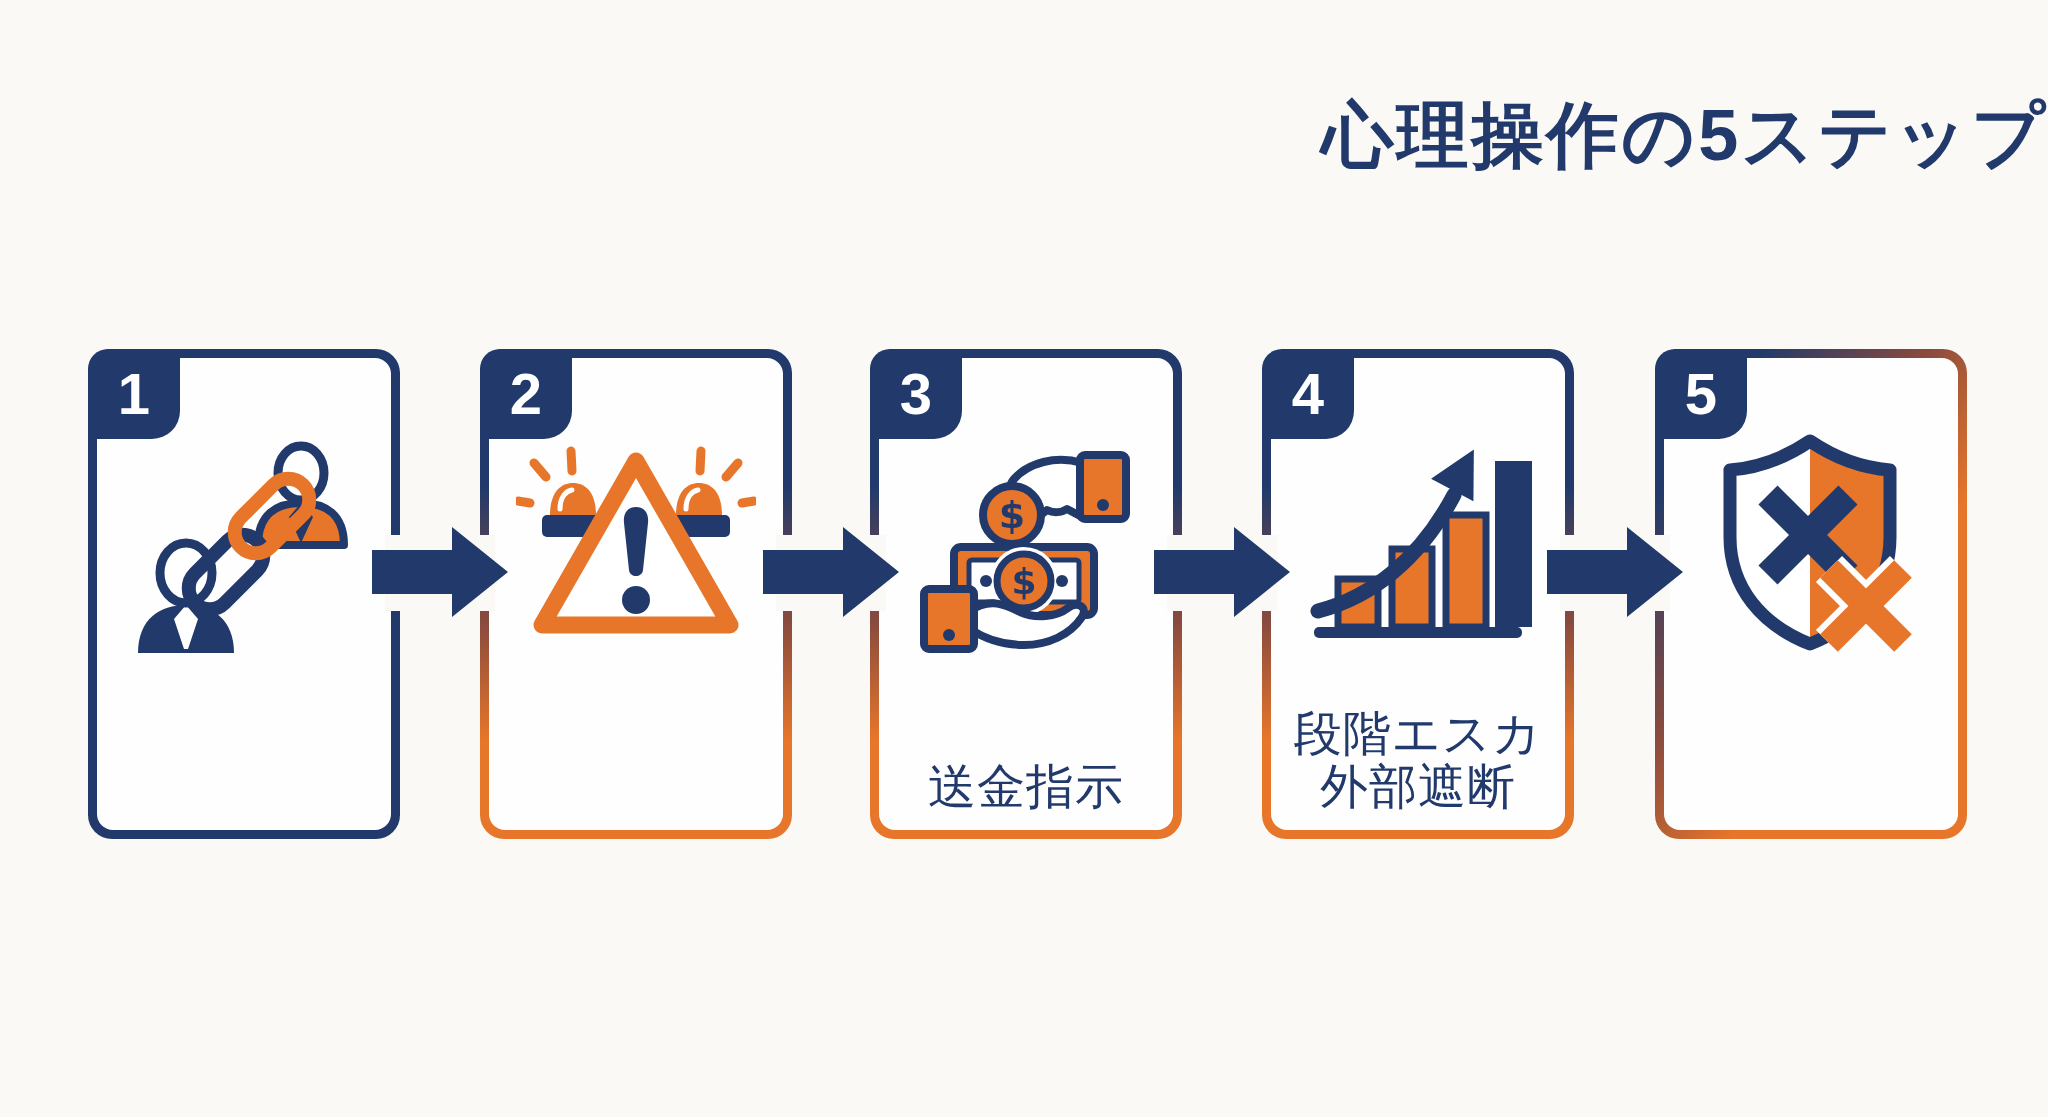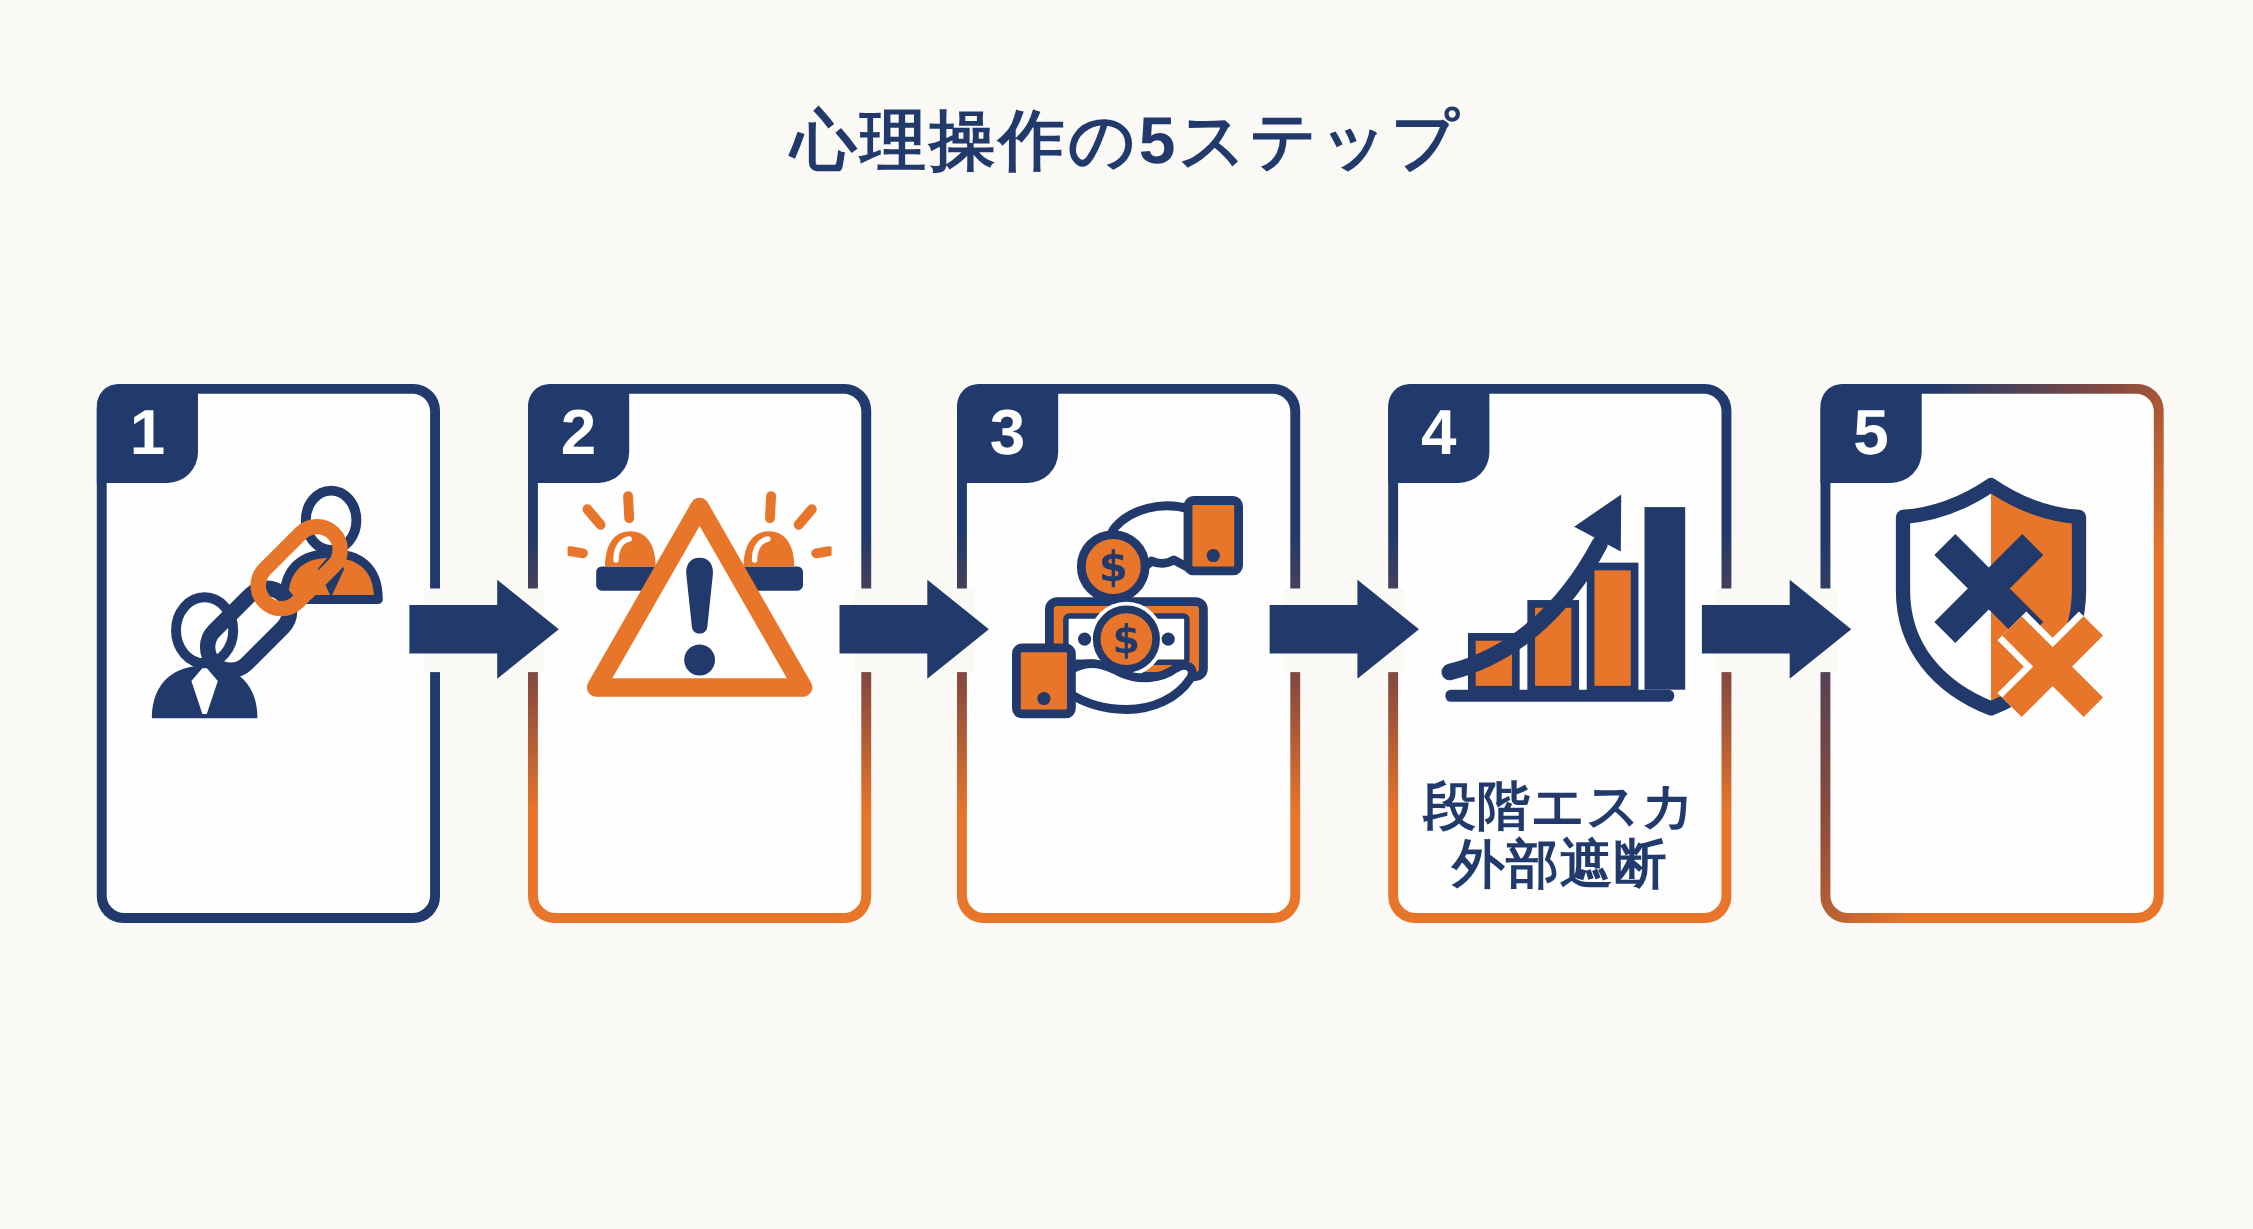--- a/index.html
+++ b/index.html
@@ -7,22 +7,22 @@
   }
   *{margin:0;padding:0;box-sizing:border-box;}
   html,body{width:2048px;height:1117px;overflow:hidden;}
   body{
     position:relative;
     background:var(--bg,#faf9f6);
     font-family:"Liberation Sans","DejaVu Sans",sans-serif;
   }
   .title{
     position:absolute; top:88px; left:0; width:100%;
-    text-align:center;
-    font-size:60px; font-weight:800; letter-spacing:3px;
+    text-align:right;
+    font-size:72px; font-weight:800; letter-spacing:3px;
     color:var(--navy,#213a6b);
   }
   
   .card{
     position:absolute; top:349px; width:312px; height:490px;
     border-radius:24px; z-index:1;
   }
   .card.c1{left:88px;  background:var(--navy,#213a6b);}
   .card.c2{left:480px; background:linear-gradient(180deg,var(--navy,#213a6b) 28%,#8a4b3e 56%,var(--orange,#e8762a) 80%);}
   .card.c3{left:870px; background:linear-gradient(180deg,var(--navy,#213a6b) 28%,#8a4b3e 56%,var(--orange,#e8762a) 80%);}
@@ -44,21 +44,21 @@
   }
   .step-icon{
     position:absolute; top:72px; left:50%; transform:translateX(-50%);
     width:240px; height:240px; z-index:2;
   }
   .step-icon svg{width:100%;height:100%;display:block;}
   .label{
     position:absolute; left:6px; right:6px; bottom:26px;
     text-align:center; z-index:2;
     color:var(--navy,#213a6b);
-    font-size:48px; font-weight:700; line-height:1.09; letter-spacing:1px;
+    font-size:48px; font-weight:400; line-height:1.09; letter-spacing:1px;
   }
   .label span{display:block;}
   
   .gapbox{
     position:absolute; top:535px; width:110px; height:76px;
     background:var(--bg,#faf9f6); z-index:2;
   }
   .gapbox.g1{left:385px;} .gapbox.g2{left:776px;} .gapbox.g3{left:1167px;} .gapbox.g4{left:1560px;}
   .flow-arrow{
     position:absolute; top:527px; width:136px; height:90px; z-index:3;
@@ -142,20 +142,24 @@
       <circle class="fw" cx="118" cy="160" r="34"></circle>
       <circle class="fo sn" cx="118" cy="160" r="27" stroke-width="7"></circle>
       <text class="tn" x="118" y="173" font-size="36" text-anchor="middle">$</text>
       <circle class="fn" cx="80" cy="160" r="6"></circle>
       <circle class="fn" cx="156" cy="160" r="6"></circle>
       <path class="fw sn" stroke-width="8" stroke-linejoin="round" d="M64,190 C84,176 100,184 114,191 C130,198 150,196 162,187 C172,180 182,186 176,196 C164,214 142,224 118,224 C94,224 76,216 64,208 Z"></path>
       <rect class="fo sn" x="18" y="168" width="50" height="60" rx="5" stroke-width="8"></rect>
       <circle class="fn" cx="43" cy="214" r="6"></circle>
     </svg>
   </div>
+  <div class="label">
+    <span>送金指示</span>
+    <span></span>
+  </div>
 </div>
 
 <div class="card c4">
   <div class="card-inner"></div>
   <div class="badge">
     <span>4</span>
   </div>
   <div class="step-icon">
     <svg viewBox="0 0 240 240">
       <rect class="fn" x="16" y="206" width="208" height="11" rx="5"></rect>

